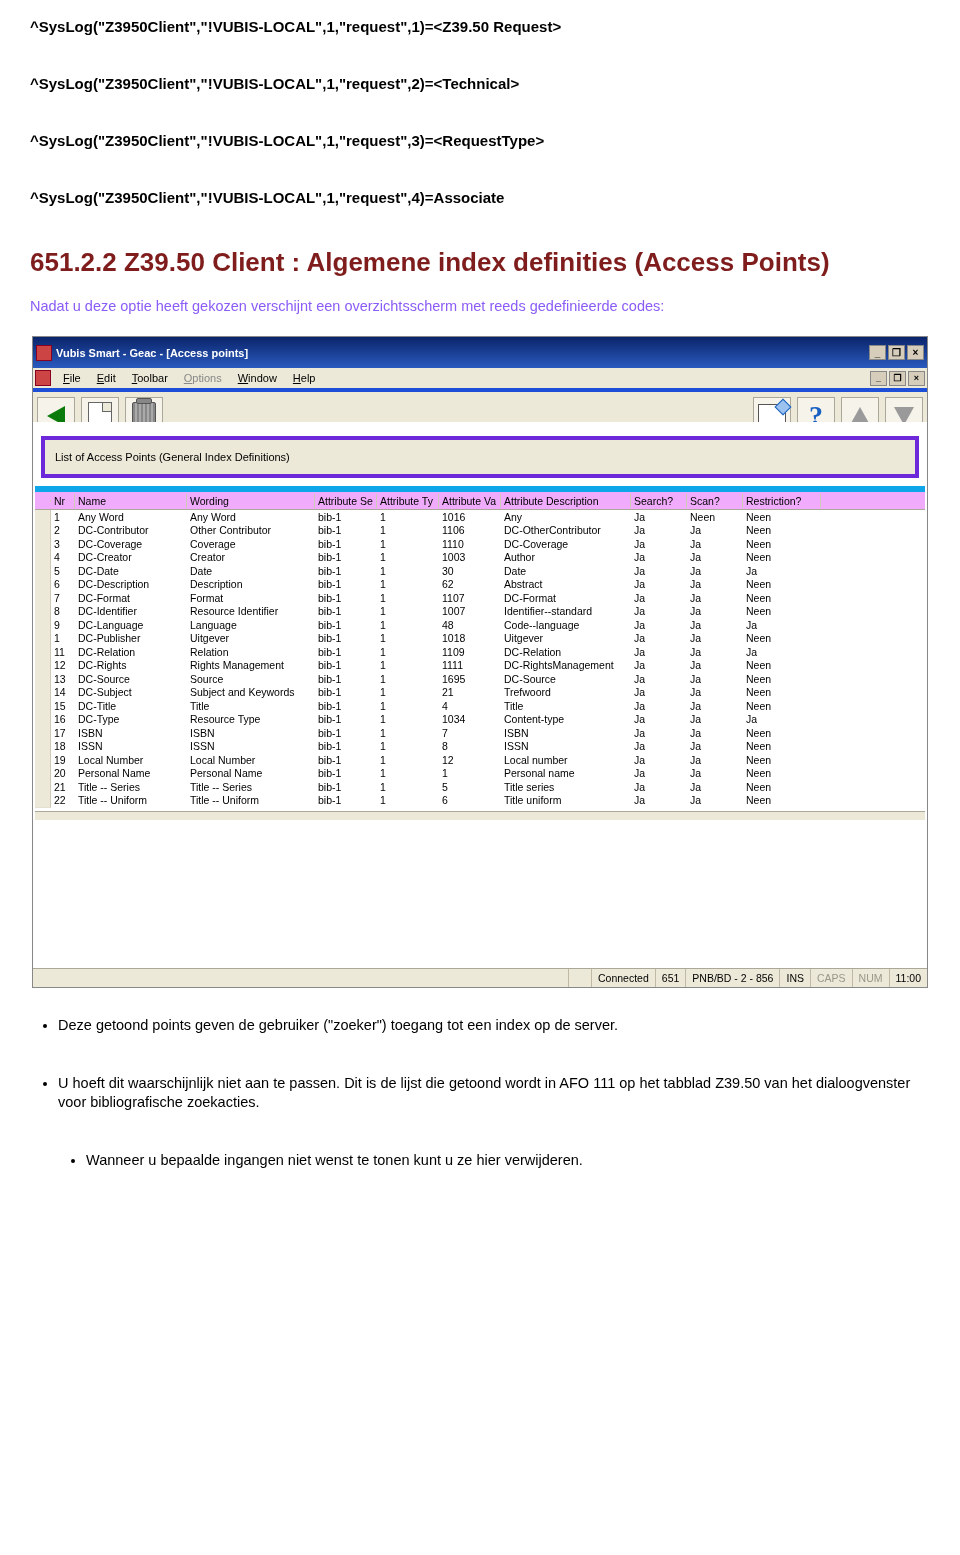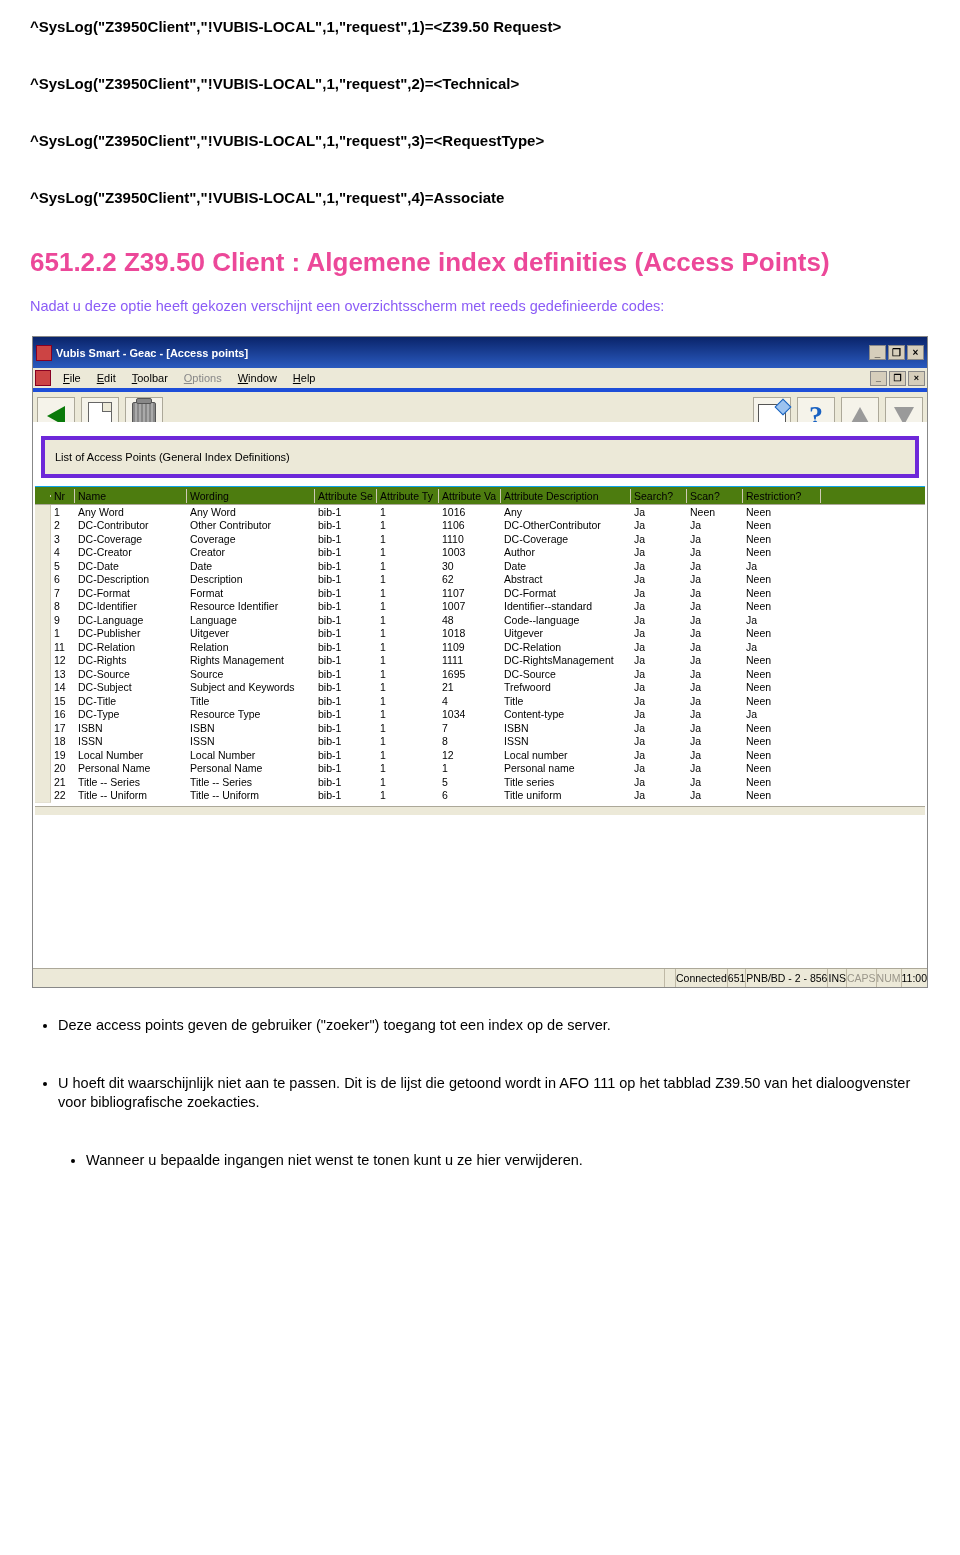--- a/index.html
+++ b/index.html
@@ -16,21 +16,21 @@
     font-family: Arial, Helvetica, sans-serif;
     font-size: 15px;
     color: #000;
     font-weight: bold;
     margin: 0 0 40px 0;
   }
   .code-line.first { margin-top: 0; }
   .heading {
     font-family: Arial, Helvetica, sans-serif;
     font-size: 26px;
-    color: #ec4899;
+    color: #7f1d1d;
     line-height: 1.25;
     margin: 0 0 18px 0;
   }
   .para {
     font-size: 14.5px;
     color: #8b5cf6;
     line-height: 1.35;
     margin: 0 0 20px 0;
   }
   .screenshot {
@@ -136,22 +136,22 @@
     background:#fff;
     overflow:hidden;
   }
   .grid-head, .grid-row {
     display: grid;
     grid-template-columns: 16px 24px 112px 128px 62px 62px 62px 130px 56px 56px 78px;
     font-size: 10.5px;
     align-items: center;
   }
   .grid-head {
-    background: #4d7c0f;
-    border-top: 1px solid #0ea5e9;
+    background: #f0abfc;
+    border-top: 6px solid #0ea5e9;
     border-bottom: 1px solid #aca899;
     height: 17px;
   }
   .grid-head > div {
     padding: 1px 3px;
     border-right: 1px solid #cfcab6;
     white-space: nowrap; overflow:hidden;
   }
   .grid-row {
     height: 13.5px;
@@ -176,21 +176,21 @@
     left:0;right:0;bottom:0;
     height:18px;
     background:#ece9d8;
     border-top:1px solid #aca899;
     display:flex;
     align-items:center;
     font-size:10.5px;
   }
   .statusbar .cell {
     border-left:1px solid #bfb9a6;
-    padding: 0 0;
+    padding: 0 6px;
     height:100%;
     display:flex;align-items:center;
   }
   .statusbar .grow { flex:1; }
   .statusbar .dim { color:#9a968a; }
   
   ul.bullets {
     padding-left: 28px;
     margin: 0 0 30px 0;
   }
@@ -575,17 +575,17 @@
       <div class="cell">651</div>
       <div class="cell">PNB/BD - 2 - 856</div>
       <div class="cell">INS</div>
       <div class="cell dim">CAPS</div>
       <div class="cell dim">NUM</div>
       <div class="cell">11:00</div>
     </div>
   </div>
 
   <ul class="bullets">
-    <li>Deze access points geven de gebruiker ("zoeker") toegang tot een index op de server.</li>
+    <li>Deze getoond points geven de gebruiker ("zoeker") toegang tot een index op de server.</li>
     <li>U hoeft dit waarschijnlijk niet aan te passen. Dit is de lijst die getoond wordt in AFO 111 op het tabblad Z39.50 van het dialoogvenster voor bibliografische zoekacties.</li>
     <li>Wanneer u bepaalde ingangen niet wenst te tonen kunt u ze hier verwijderen.</li>
   </ul>
 </div>
 
 </body></html>

